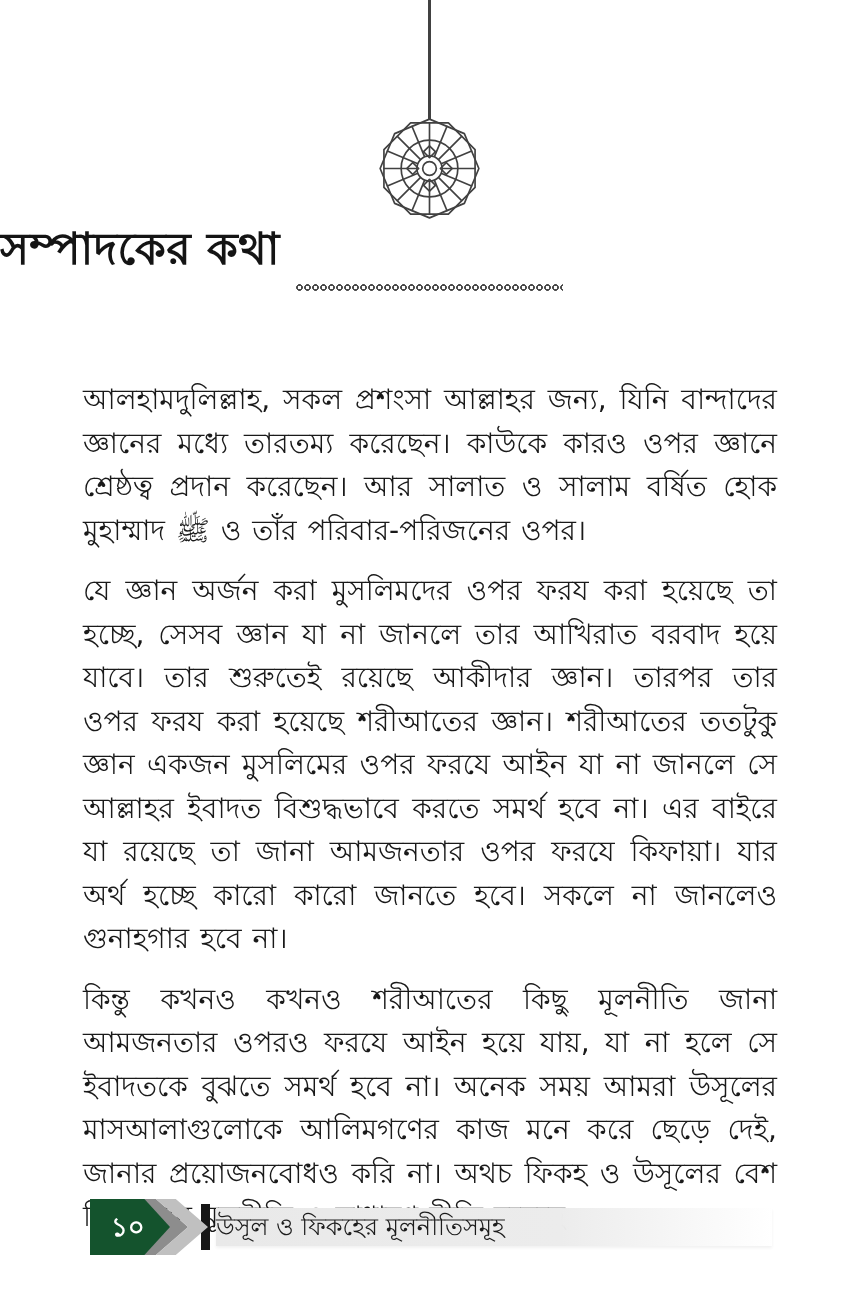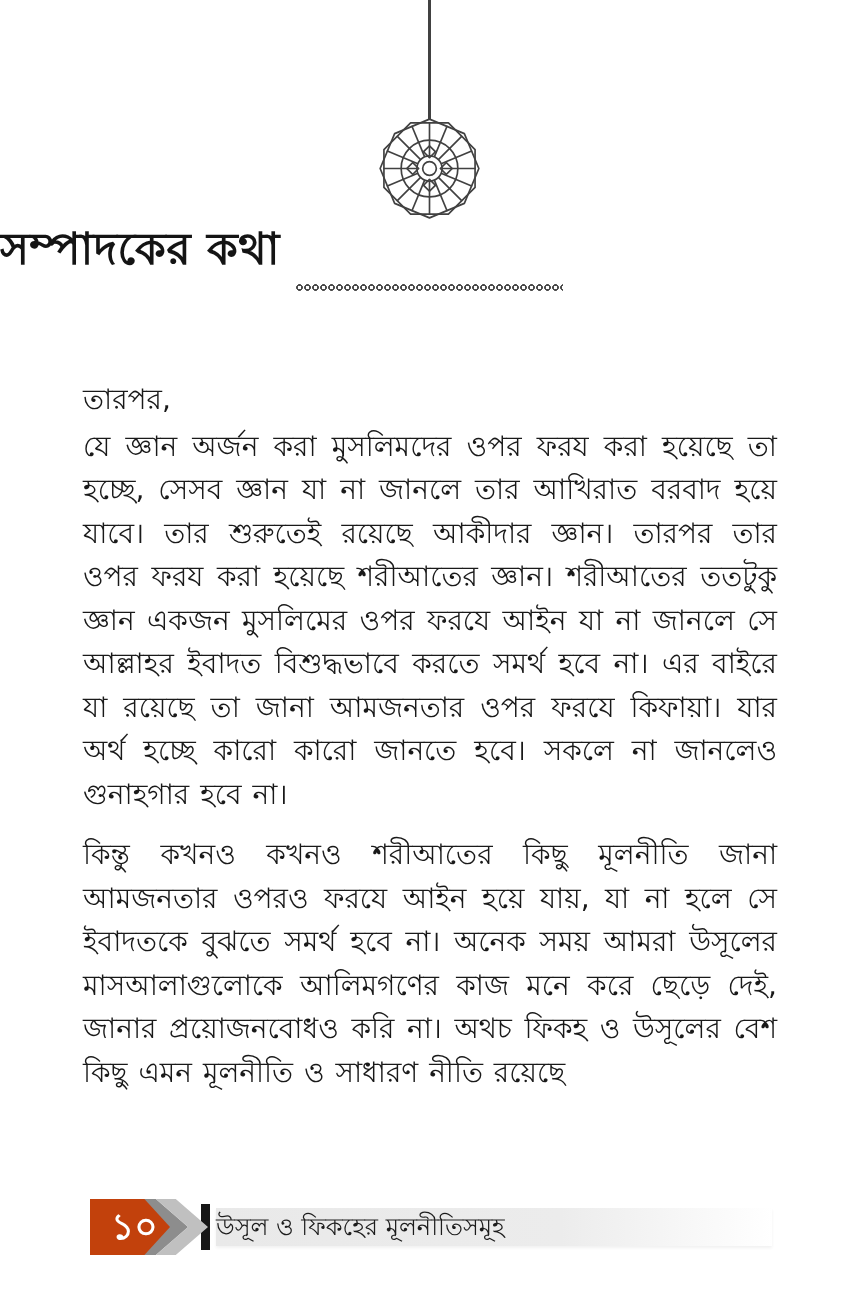--- a/index.html
+++ b/index.html
@@ -80,24 +80,24 @@
     width: 858px;
     height: 62px;
     z-index: 5;
   }
   .page-badge {
     position: absolute;
     left: 90px;
     top: 1px;
     width: 80px;
     height: 56px;
-    background: #c2410c;
+    background: #14532d;
     clip-path: polygon(0 0, 68% 0, 100% 50%, 68% 100%, 0 100%);
     color: #ffffff;
-    font-size: 36px;
+    font-size: 26px;
     font-weight: 700;
     line-height: 56px;
     text-align: left;
     padding-left: 21px;
     z-index: 3;
     filter: drop-shadow(2px 3px 3px rgba(0,0,0,0.30));
   }
   .chevron {
     position: absolute;
     top: 1px;
@@ -166,21 +166,21 @@
     <rect x="30" y="46" width="8" height="8" transform="rotate(45 34 50)"></rect>
     <rect x="62" y="46" width="8" height="8" transform="rotate(45 66 50)"></rect>
   </svg>
 
   <div class="title-wrap">
     <h1 class="page-title">সম্পাদকের কথা</h1>
     <div class="chain-divider"></div>
   </div>
 
   <div class="content">
-    <p class="lead-in">তারপর,</p>
+    <p class="para">আলহামদুলিল্লাহ, সকল প্রশংসা আল্লাহর জন্য, যিনি বান্দাদের জ্ঞানের মধ্যে তারতম্য করেছেন। কাউকে কারও ওপর জ্ঞানে শ্রেষ্ঠত্ব প্রদান করেছেন। আর সালাত ও সালাম বর্ষিত হোক মুহাম্মাদ ﷺ ও তাঁর পরিবার-পরিজনের ওপর।</p>
     <p class="para">যে জ্ঞান অর্জন করা মুসলিমদের ওপর ফরয করা হয়েছে তা হচ্ছে, সেসব জ্ঞান যা না জানলে তার আখিরাত বরবাদ হয়ে যাবে। তার শুরুতেই রয়েছে আকীদার জ্ঞান। তারপর তার ওপর ফরয করা হয়েছে শরীআতের জ্ঞান। শরীআতের ততটুকু জ্ঞান একজন মুসলিমের ওপর ফরযে আইন যা না জানলে সে আল্লাহর ইবাদত বিশুদ্ধভাবে করতে সমর্থ হবে না। এর বাইরে যা রয়েছে তা জানা আমজনতার ওপর ফরযে কিফায়া। যার অর্থ হচ্ছে কারো কারো জানতে হবে। সকলে না জানলেও গুনাহগার হবে না।</p>
     <p class="para">কিন্তু কখনও কখনও শরীআতের কিছু মূলনীতি জানা আমজনতার ওপরও ফরযে আইন হয়ে যায়, যা না হলে সে ইবাদতকে বুঝতে সমর্থ হবে না। অনেক সময় আমরা উসূলের মাসআলাগুলোকে আলিমগণের কাজ মনে করে ছেড়ে দেই, জানার প্রয়োজনবোধও করি না। অথচ ফিকহ ও উসূলের বেশ কিছু এমন মূলনীতি ও সাধারণ নীতি রয়েছে</p>
   </div>
 
   <div class="footer">
     <div class="chevron chevron-light"></div>
     <div class="chevron chevron-dark"></div>
     <div class="page-badge">১০</div>
     <div class="footer-rule"></div>
     <div class="footer-bar">

